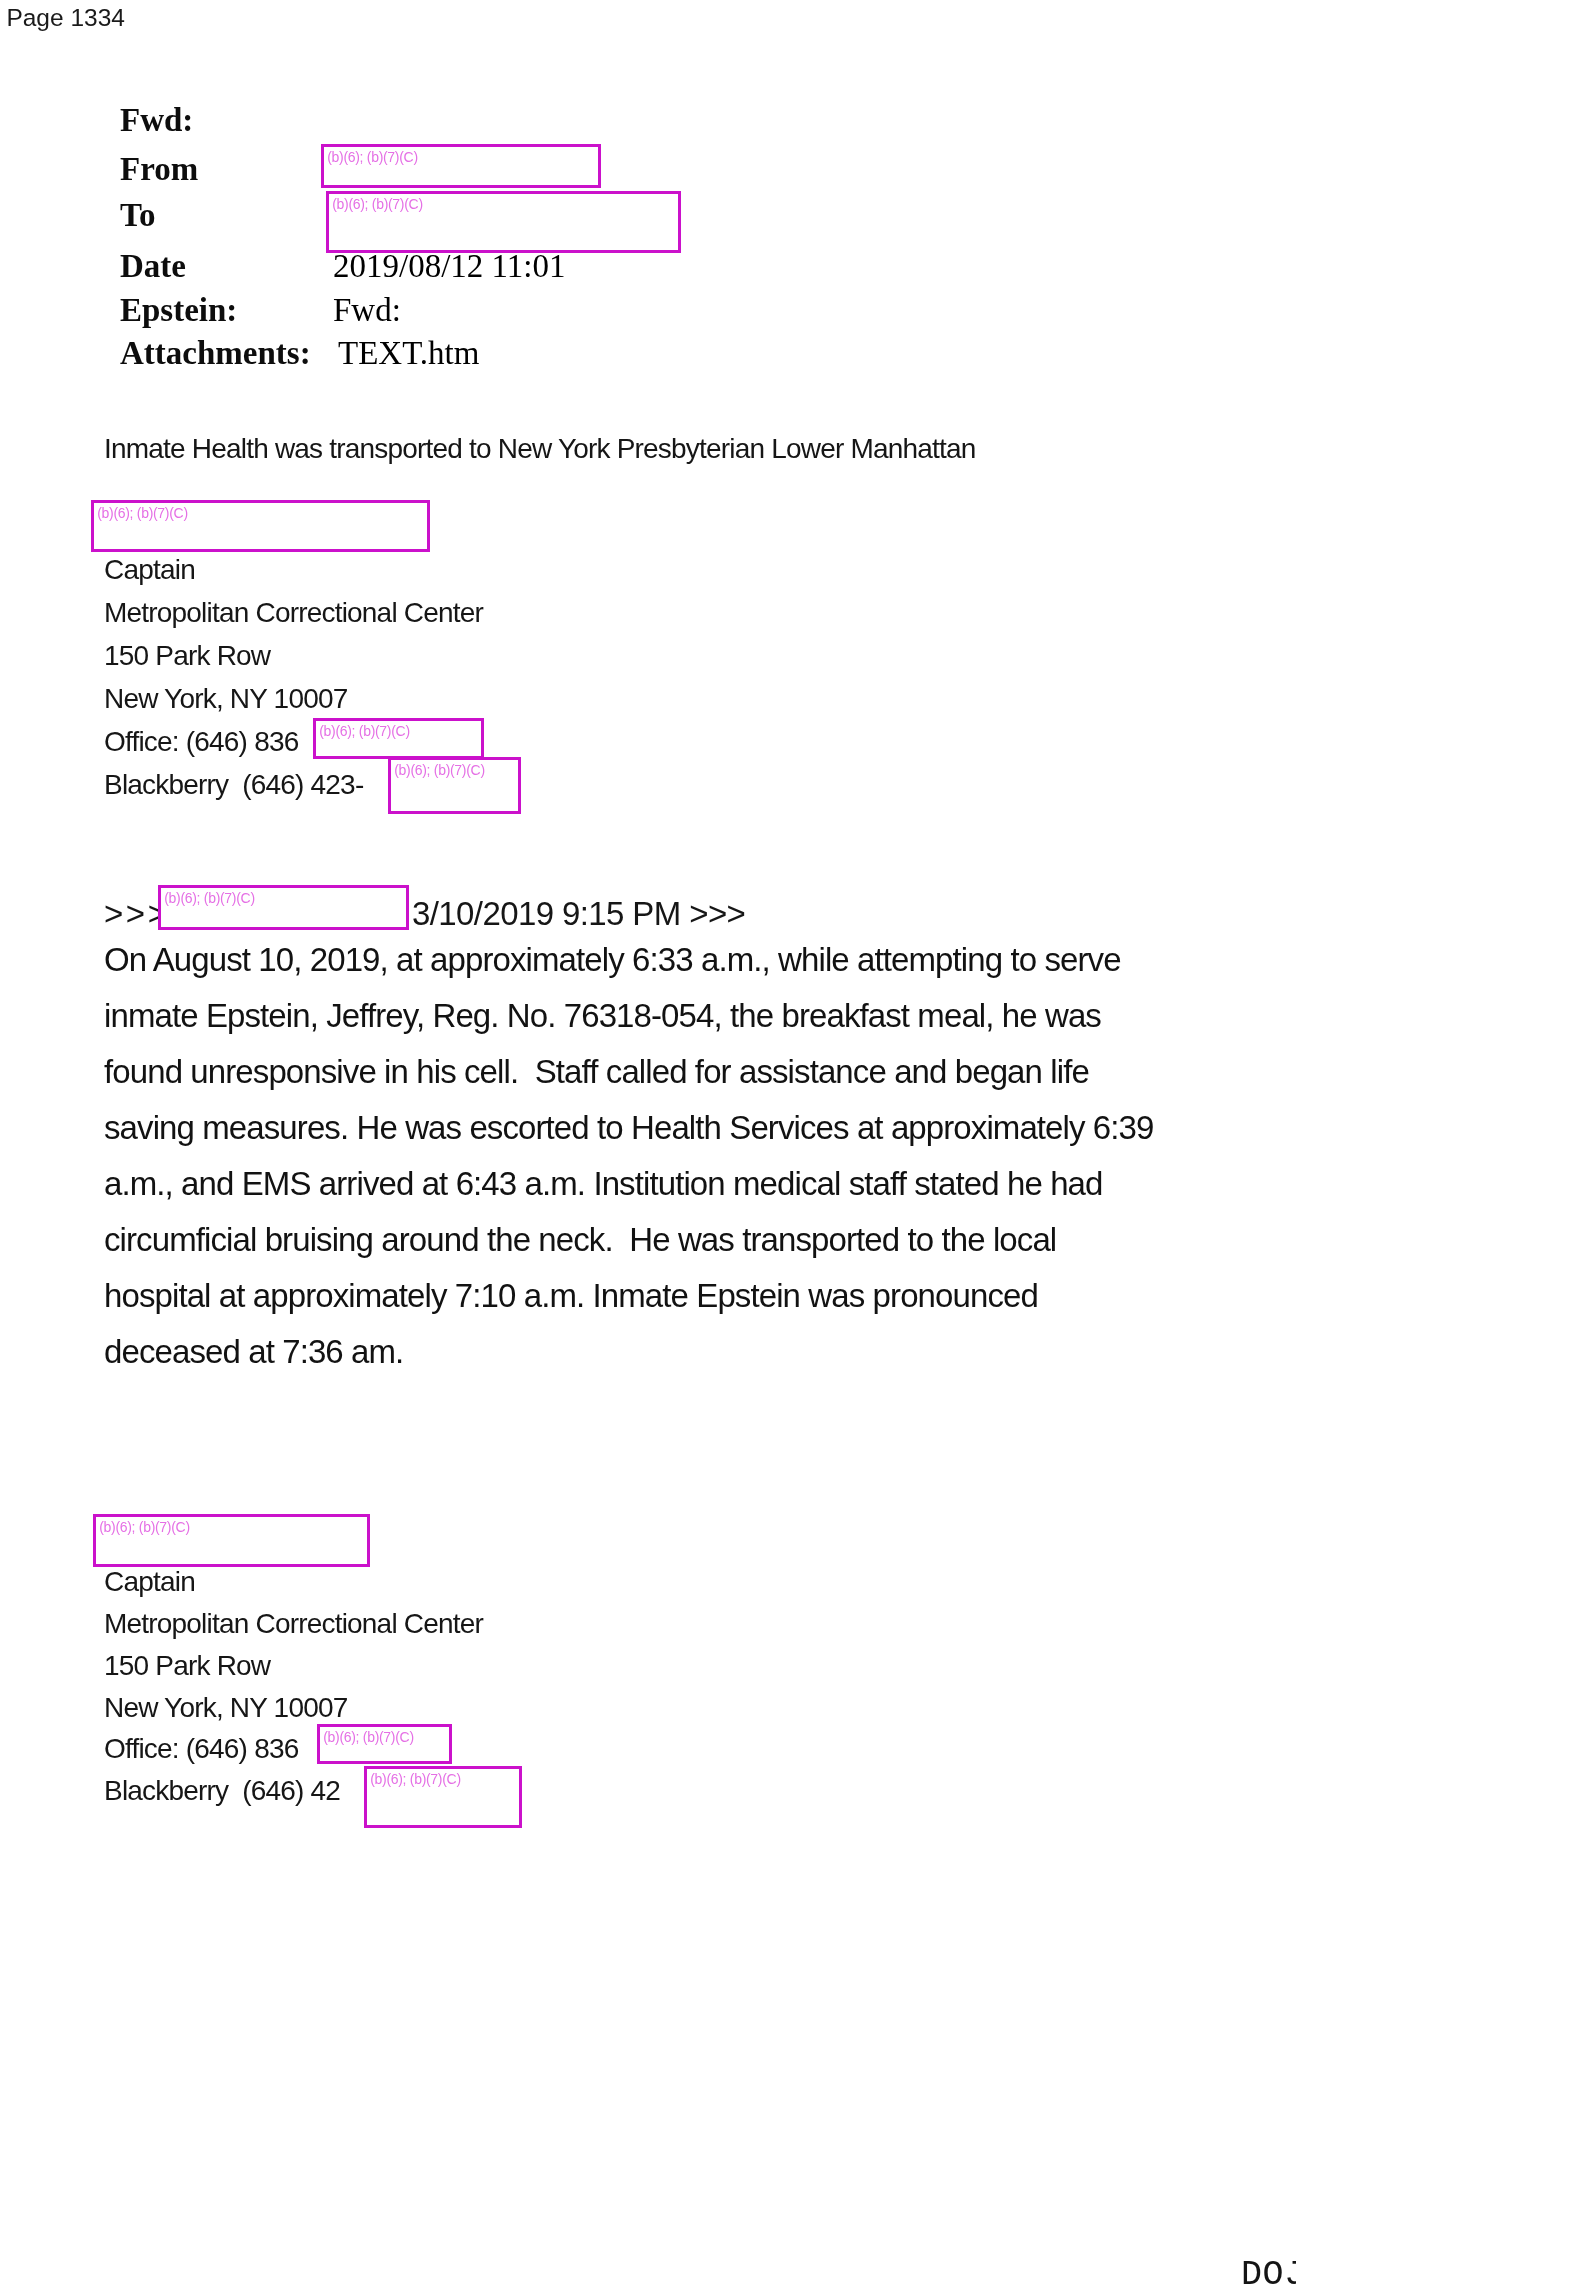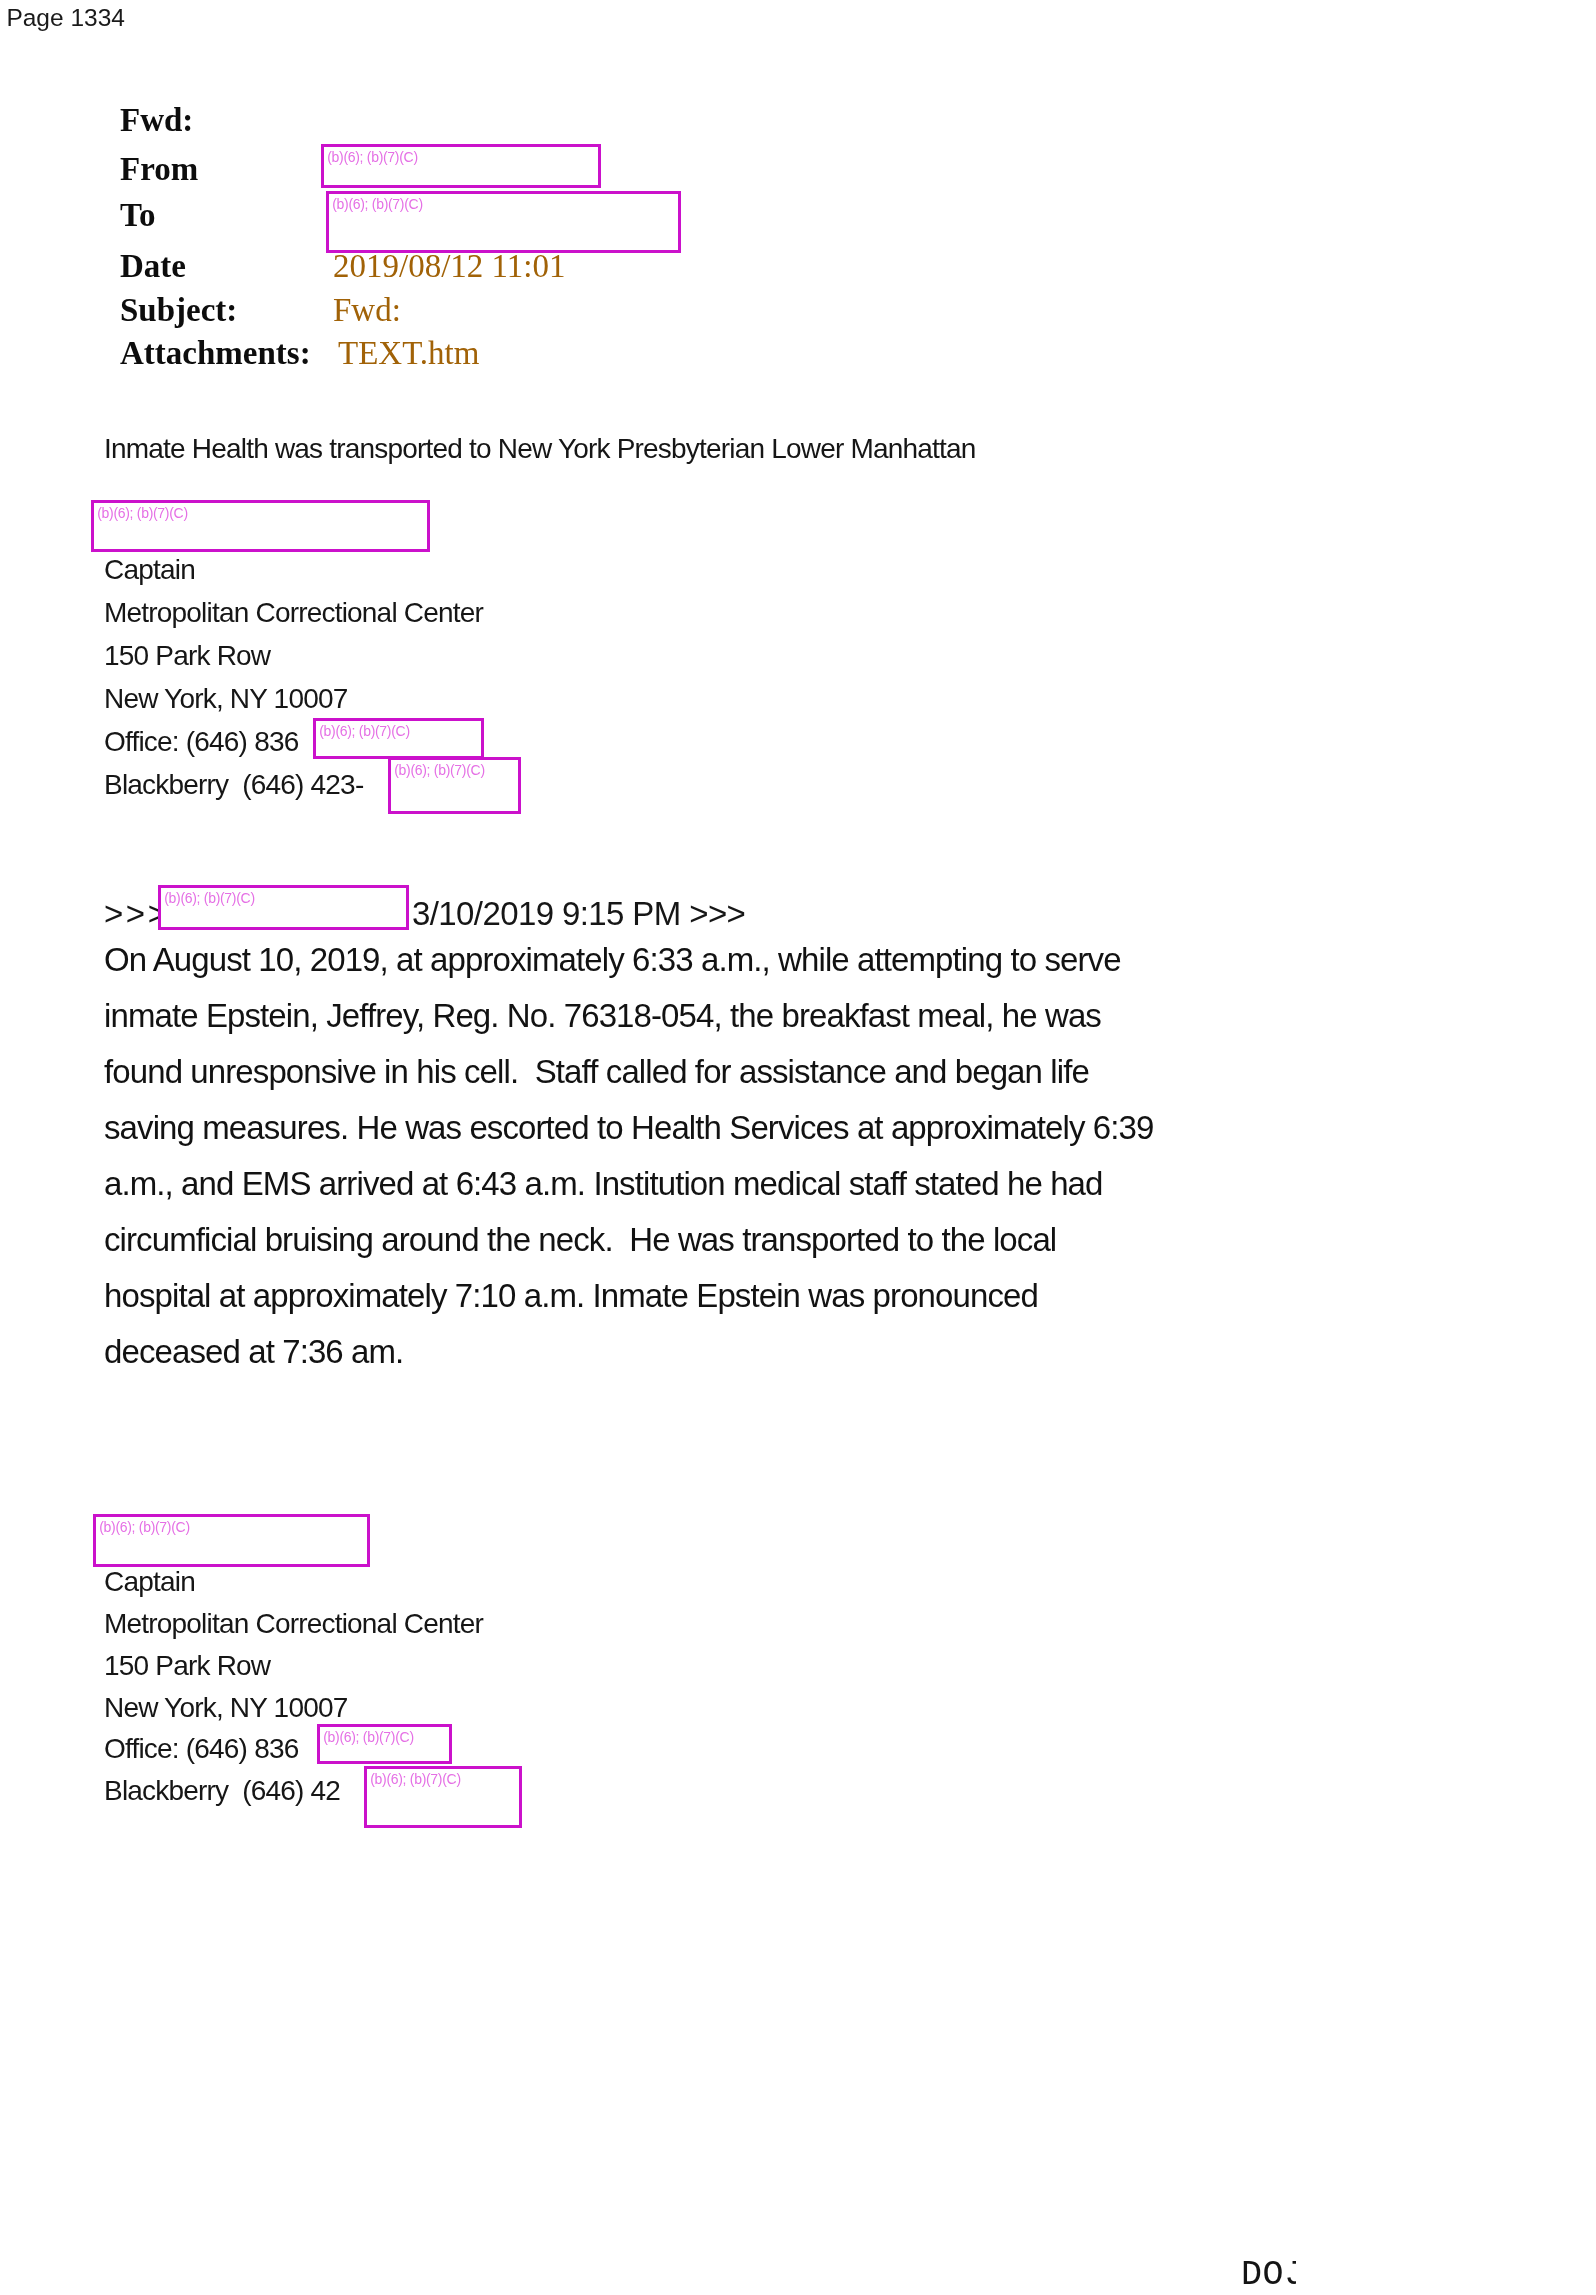--- a/index.html
+++ b/index.html
@@ -17,21 +17,21 @@
   .hlabel{
     font-family:"Liberation Serif",serif;
     font-weight:bold;
     font-size:33px;
     color:#0d0d0d;
     white-space:pre;
   }
   .hvalue{
     font-family:"Liberation Serif",serif;
     font-size:33px;
-    color:#a16207;
+    color:#000000;
     white-space:pre;
   }
   
   .sans{
     font-family:"Liberation Sans",sans-serif;
     font-size:28px;
     letter-spacing:-0.8px;
     color:#161616;
     white-space:pre;
   }
@@ -97,21 +97,21 @@
   </div>
 
   <div class="abs hlabel" style="left:120px;top:197px;">To</div>
   <div class="abs redact" style="left:326px;top:191px;width:355px;height:62px;">
     <span class="redact-label">(b)(6); (b)(7)(C)</span>
   </div>
 
   <div class="abs hlabel" style="left:120px;top:248px;">Date</div>
   <div class="abs hvalue" style="left:333px;top:248px;">2019/08/12 11:01</div>
 
-  <div class="abs hlabel" style="left:120px;top:292px;">Subject:</div>
+  <div class="abs hlabel" style="left:120px;top:292px;">Epstein:</div>
   <div class="abs hvalue" style="left:333px;top:292px;">Fwd:</div>
 
   <div class="abs hlabel" style="left:120px;top:335px;">Attachments:</div>
   <div class="abs hvalue" style="left:338px;top:335px;">TEXT.htm</div>
 
   <div class="abs sans" style="left:104px;top:433px;">Inmate Health was transported to New York Presbyterian Lower Manhattan</div>
 
   <div class="abs redact" style="left:91px;top:500px;width:339px;height:52px;">
     <span class="redact-label">(b)(6); (b)(7)(C)</span>
   </div>

